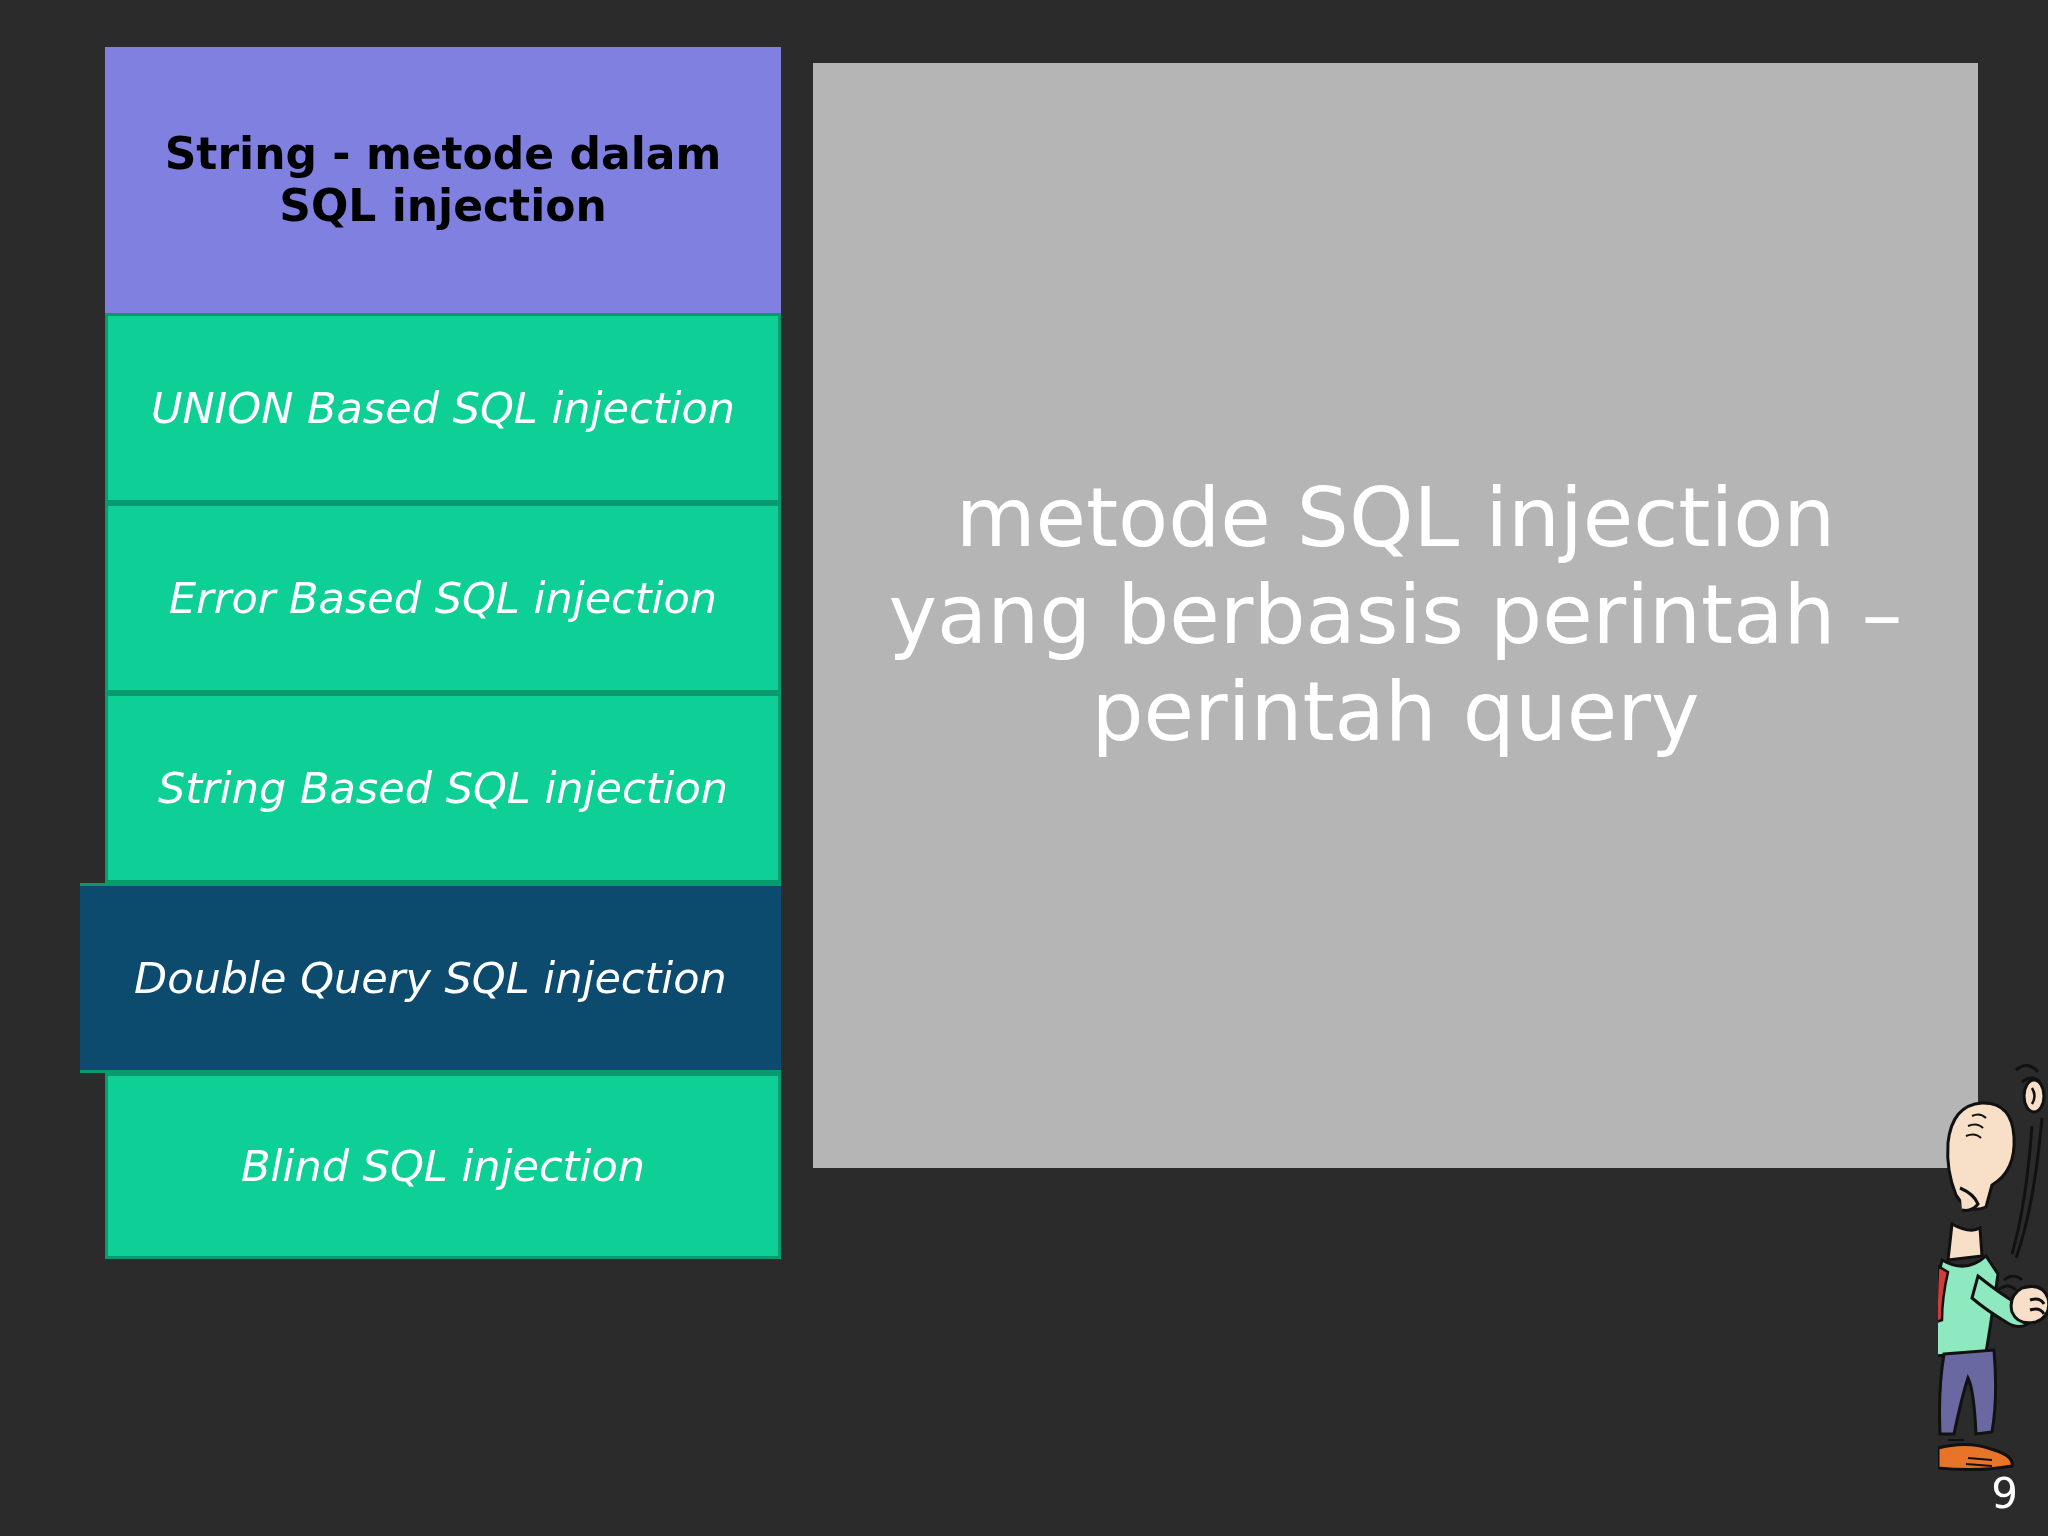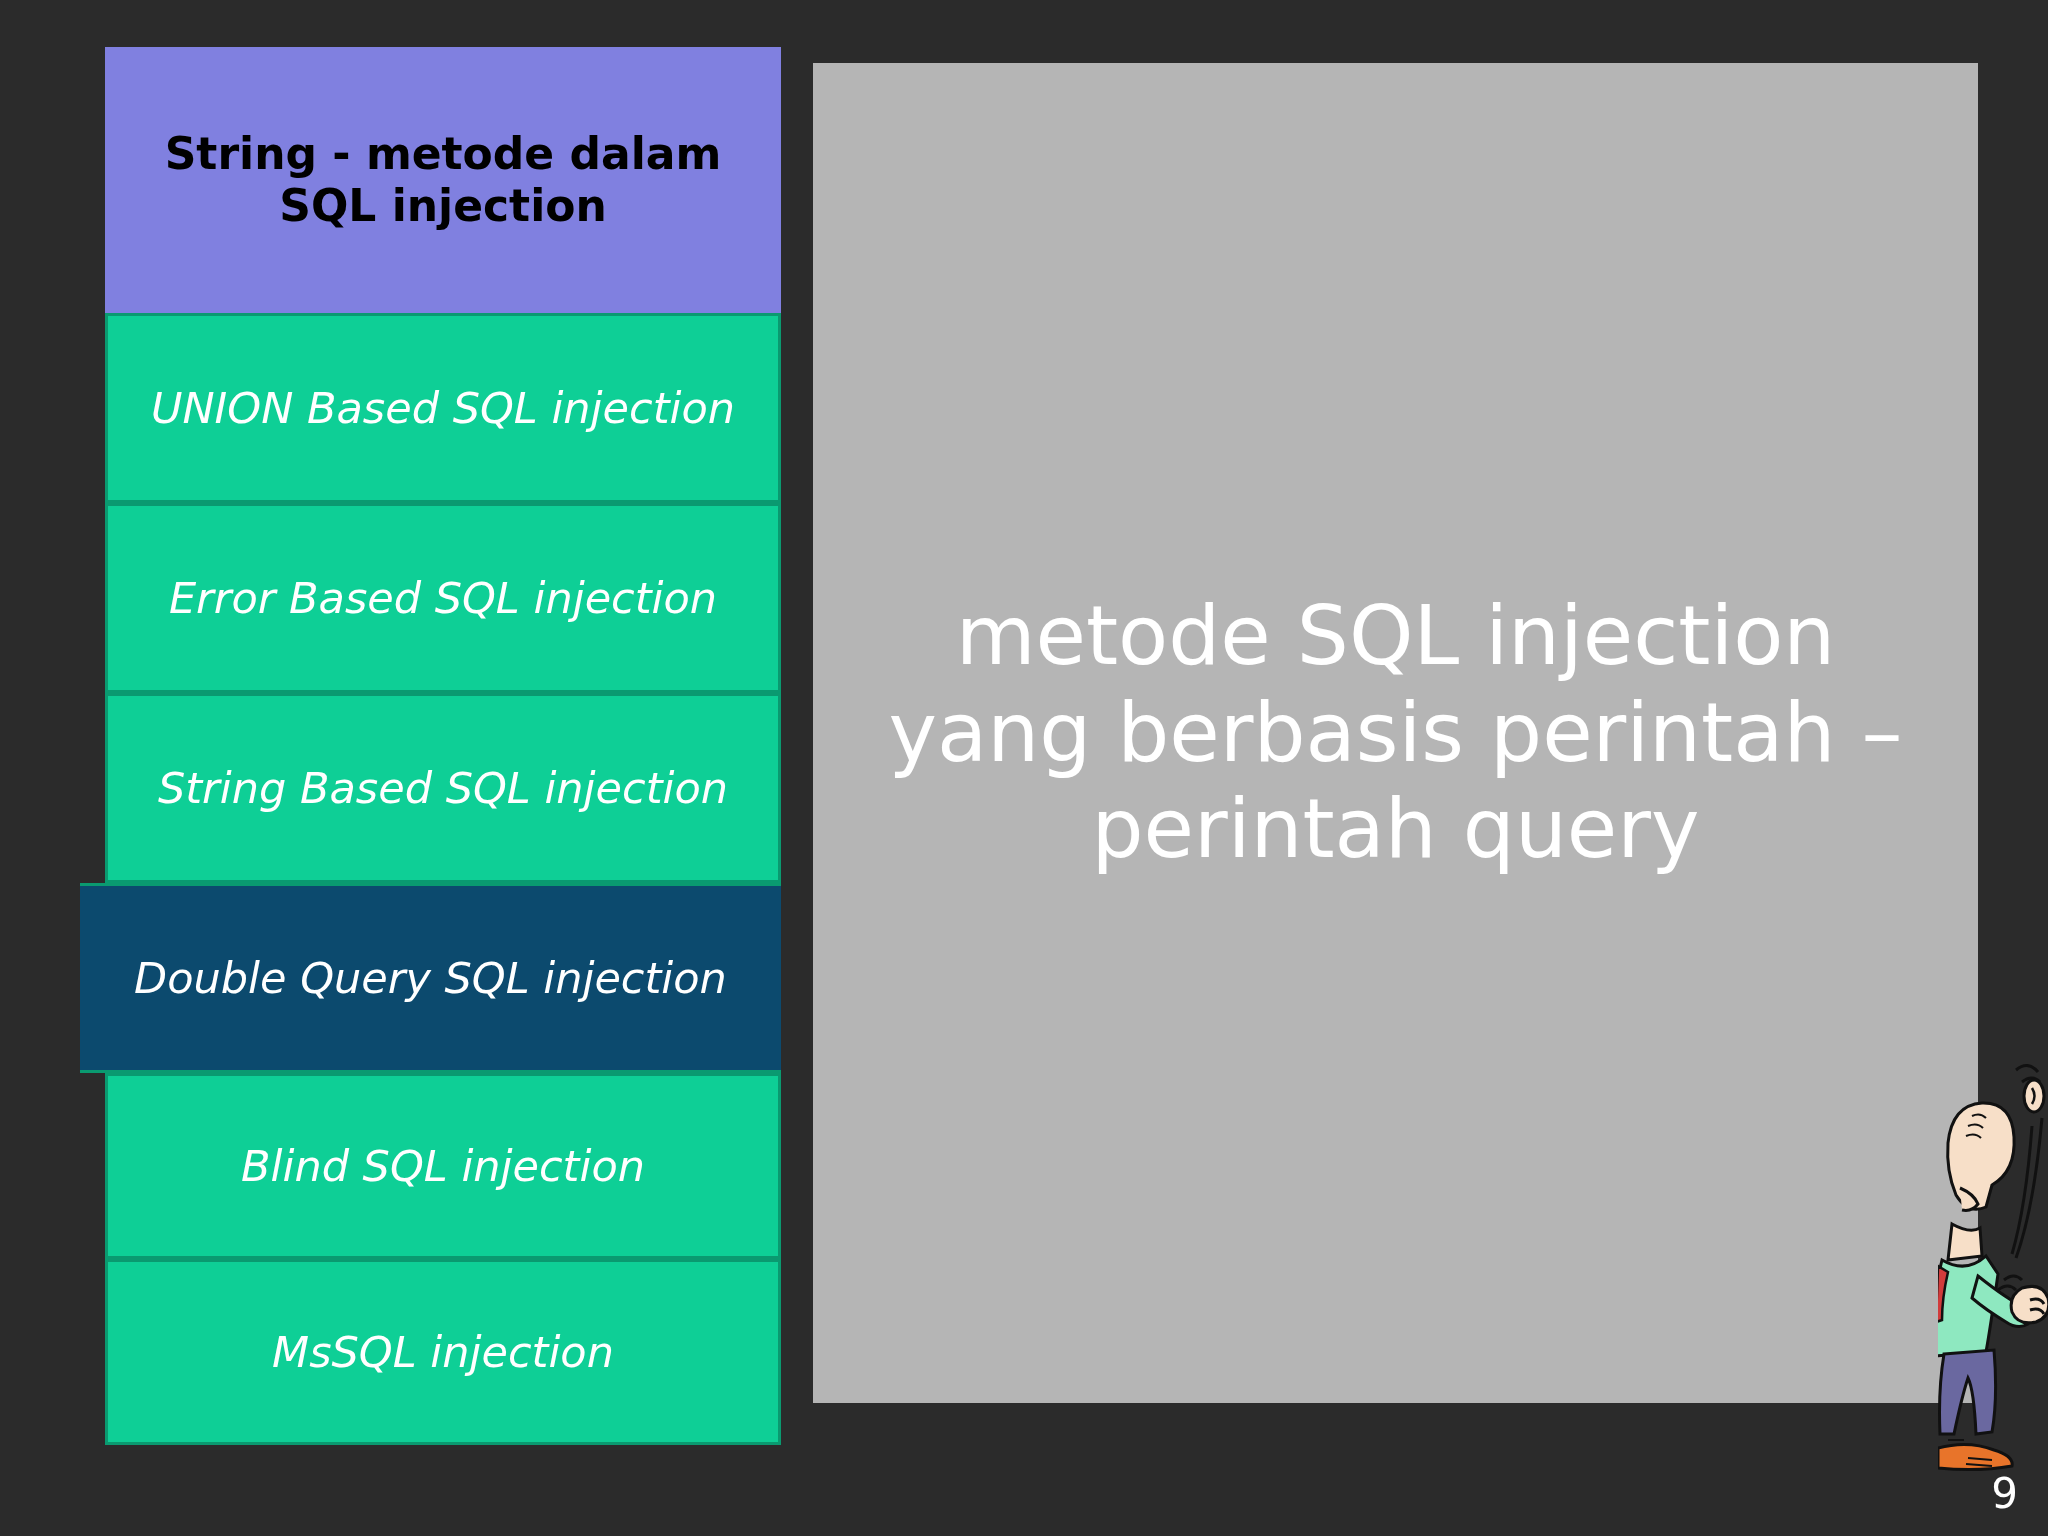--- a/index.html
+++ b/index.html
@@ -92,21 +92,21 @@
 
   .h-two { height: 190px; }
   .h-one { height: 186px; }
 
   
   .content-panel {
     position: absolute;
     left: 813px;
     top: 63px;
     width: 1165px;
-    height: 1340px;
+    height: 1105px;
     background: #b5b5b5;
     display: flex;
     align-items: center;
     justify-content: center;
     box-sizing: border-box;
     padding: 0 40px;
   }
   .content-text {
     color: #ffffff;
     font-size: 82px;
@@ -164,23 +164,20 @@
       </div>
 
       <div class="method-item mi-yellow h-two">
         <span class="mi-label">Double Query SQL injection</span>
       </div>
 
       <div class="method-item mi-green h-one">
         <span class="mi-label">Blind SQL injection</span>
       </div>
 
-      <div class="method-item mi-green h-one">
-        <span class="mi-label">MsSQL injection</span>
-      </div>
 
     </div>
   </div>
 
   <div class="content-panel">
     <div class="content-text">metode SQL injection yang berbasis perintah – perintah query</div>
   </div>
 
   <div class="cartoon">
     <svg width="110" height="430" viewBox="0 0 110 430" xmlns="http://www.w3.org/2000/svg">

